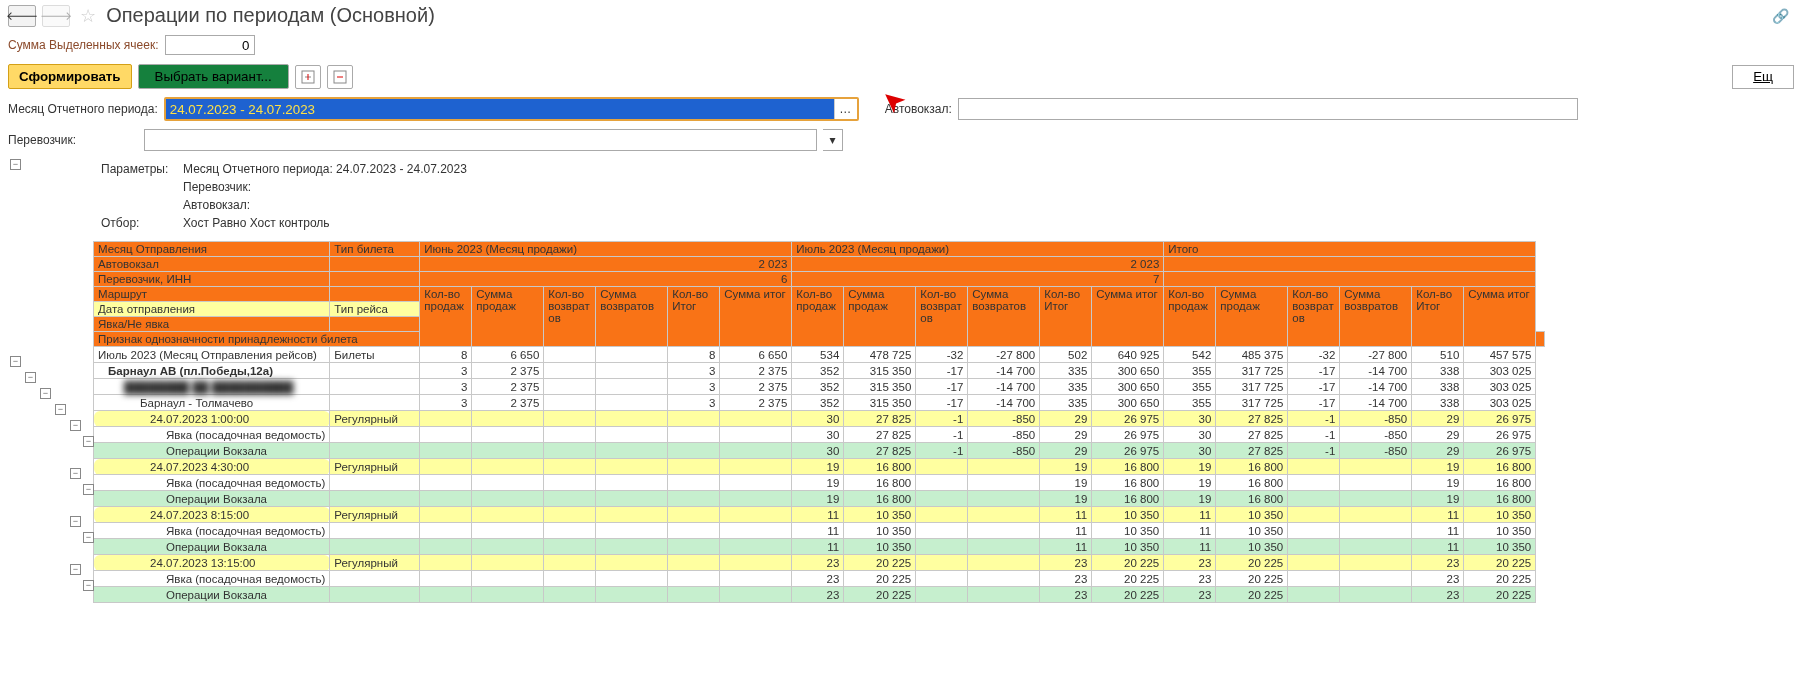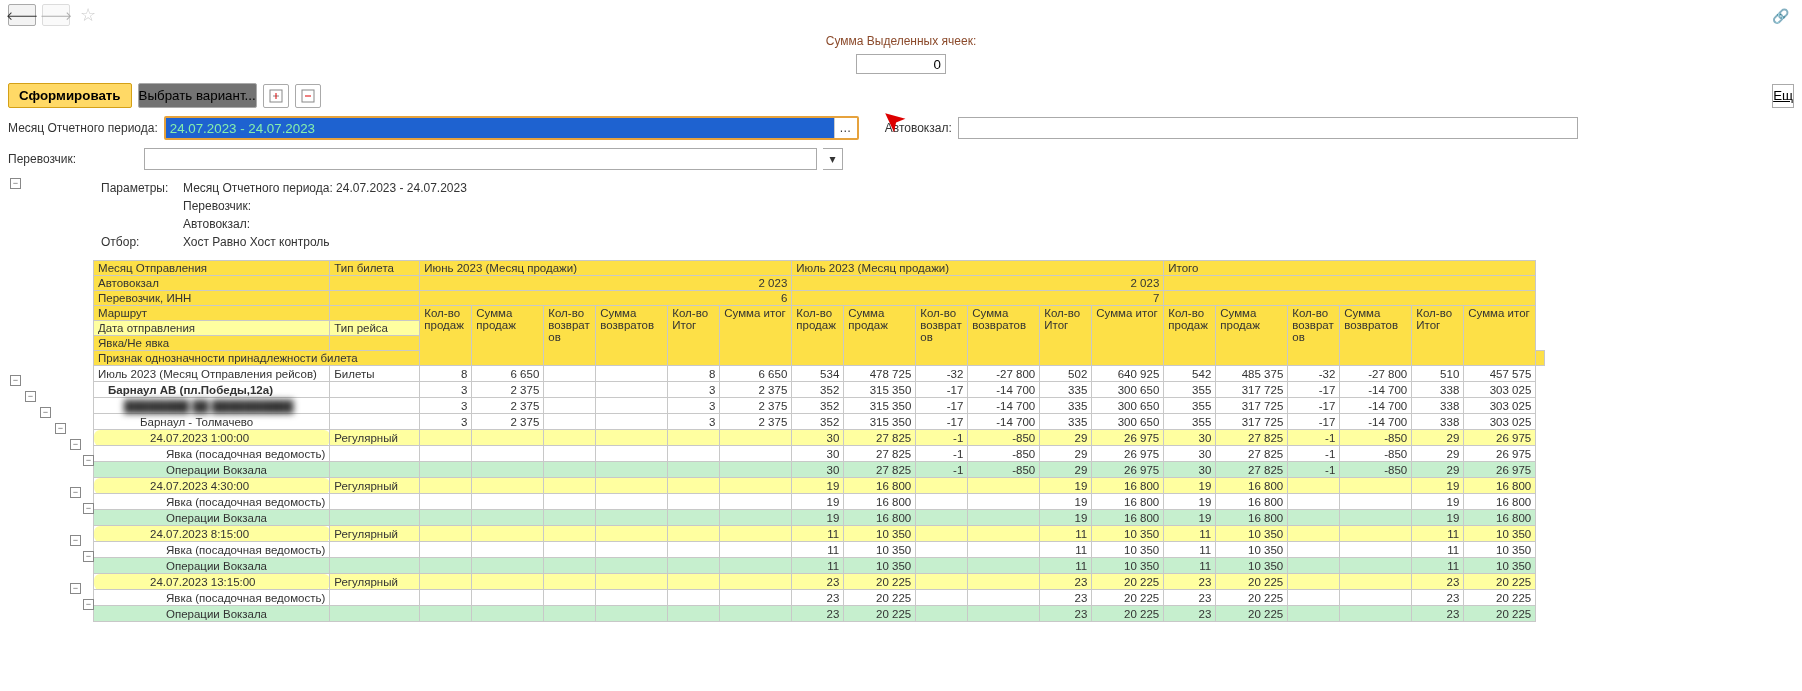--- a/index.html
+++ b/index.html
@@ -2,49 +2,49 @@
 <html><head>
 <meta charset="utf-8">
 <style>
 * { box-sizing: border-box; margin: 0; padding: 0; }
 body { font-family: Arial, sans-serif; font-size: 12px; background: #fff; color: #333; width: 1802px; }
 .toolbar { display: flex; align-items: center; padding: 4px 8px; gap: 6px; }
 .nav-btn { width: 28px; height: 22px; border: 1px solid #aaa; background: #f3f3f3; display: flex; align-items: center; justify-content: center; cursor: pointer; border-radius: 2px; }
 .nav-btn.disabled { opacity: 0.4; }
 .star-icon { font-size: 18px; color: #ccc; margin: 0 4px; }
 .title { font-size: 20px; color: #444; }
-.row2 { display: flex; align-items: center; padding: 4px 8px; gap: 6px; flex-direction: column; }
+.row2 { display: flex; align-items: center; padding: 4px 8px; gap: 6px; }
 .label-brown { color: #8b4a2b; font-size: 12px; }
 .input-sm { width: 90px; height: 20px; border: 1px solid #aaa; padding: 0 4px; text-align: right; }
 .row3 { display: flex; align-items: center; padding: 4px 8px; gap: 6px; border-top: 1px solid transparent; }
 .btn-primary { background: #ffd966; border: 1px solid #d4a017; padding: 4px 10px; font-weight: bold; cursor: pointer; border-radius: 2px; }
-.btn-outline { background: #737373; border: 1px solid #aaa; padding: 4px 0; cursor: pointer; border-radius: 2px; }
+.btn-outline { background: #15803d; border: 1px solid #aaa; padding: 4px 16px; cursor: pointer; border-radius: 2px; }
 .icon-btn { width: 26px; height: 24px; border: 1px solid #aaa; background: #fff; cursor: pointer; display: flex; align-items: center; justify-content: center; border-radius: 2px; }
-.es-btn { margin-left: auto; height: 24px; border: 1px solid #aaa; background: #fff; padding: 0 0; cursor: pointer; text-decoration: underline; }
+.es-btn { margin-left: auto; height: 24px; border: 1px solid #aaa; background: #fff; padding: 0 20px; cursor: pointer; text-decoration: underline; }
 .row4 { display: flex; align-items: center; padding: 4px 8px; gap: 6px; }
 .label-std { color: #333; font-size: 12px; min-width: 130px; }
 .input-period-wrap { position: relative; display: flex; align-items: center; border: 2px solid #e6a23c; height: 24px; border-radius: 2px; }
 .input-period-wrap input { border: none; height: 20px; padding: 0 4px; outline: none; background: #fff; }
 .input-period-wrap input::selection { background: #1e62d0; color: #fff; }
 .dots-btn { width: 22px; height: 20px; border-left: 1px solid #ccc; background: #fff; display: flex; align-items: center; justify-content: center; cursor: pointer; }
 .arrow-annot { position: absolute; right: -48px; top: -14px; color: #d00; font-size: 28px; transform: rotate(-140deg); }
 .input-std { border: 1px solid #aaa; height: 22px; padding: 0 4px; }
 .row5 { display: flex; align-items: center; padding: 4px 8px; gap: 6px; }
 .dd-btn { width: 20px; height: 22px; border: 1px solid #aaa; border-left: none; background: #fff; display: flex; align-items: center; justify-content: center; cursor: pointer; }
 .report-area { display: flex; padding: 4px 8px; }
 .tree-gutter { width: 85px; flex-shrink: 0; position: relative; }
 .tree-node { position: absolute; width: 11px; height: 11px; border: 1px solid #888; background: #fff; font-size: 9px; line-height: 9px; text-align: center; cursor: pointer; color: #666; }
 .report-body { flex: 1; }
 .params-block { margin-bottom: 8px; }
 .params-block td { padding: 1px 6px; vertical-align: top; }
 .param-key { width: 80px; }
 .grid { border-collapse: collapse; font-size: 11.5px; }
 .grid td, .grid th { border: 1px solid #c8c8c8; padding: 1px 4px; text-align: left; white-space: nowrap; }
 .grid .num { text-align: right; }
-.hdr-row td { background: #fde047; font-weight: normal; }
+.hdr-row td { background: #f97316; font-weight: normal; }
 .hl-yellow { background: #ffffa0 !important; }
 .hl-green { background: #c6efce !important; }
 .row-height td { height: 16px; }
 .col-label { width: 200px; }
 .col-type { width: 90px; }
 .col-n { width: 52px; }
 .col-sum { width: 72px; }
 .indent1 { padding-left: 14px !important; font-weight: bold; }
 .indent2 { padding-left: 30px !important; }
 .indent3 { padding-left: 46px !important; margin-top: 15px; }
@@ -55,20 +55,21 @@
 </head>
 <body>
 
 <div style="position:relative">
 <span class="link-icon">🔗</span>
 
 <div class="toolbar">
   <div class="nav-btn">🡐</div>
   <div class="nav-btn disabled">🡒</div>
   <span class="star-icon">☆</span>
+  <span class="title">Операции по периодам (Основной)</span>
 </div>
 
 <div class="row2">
   <span class="label-brown">Сумма Выделенных ячеек:</span>
   <input class="input-sm" value="0" style="">
 </div>
 
 <div class="row3">
   <button class="btn-primary">Сформировать</button>
   <button class="btn-outline">Выбрать вариант...</button>
@@ -84,21 +85,21 @@
           <rect x="1" y="1" width="12" height="12" fill="none" stroke="#888"></rect>
           <line x1="4" y1="7" x2="10" y2="7" stroke="#d00"></line>
         </svg>
   </div>
   <button class="es-btn">Ещ</button>
 </div>
 
 <div class="row4">
   <span class="label-std">Месяц Отчетного периода:</span>
   <div class="input-period-wrap" style="width:695px;">
-    <input style="width: 668px; background: rgb(30, 98, 208); color: #86efac;" value="24.07.2023 - 24.07.2023">
+    <input style="width: 668px; background: rgb(30, 98, 208); color: #fde047;" value="24.07.2023 - 24.07.2023">
     <div class="dots-btn">…</div>
     <span class="arrow-annot">➤</span>
   </div>
   <span class="label-std" style="min-width:60px;margin-left:20px;">Автовокзал:</span>
   <input class="input-std" style="width: 620px;" value="">
 </div>
 
 <div class="row5">
   <span class="label-std">Перевозчик:</span>
   <input class="input-std" style="width: 673px;" value="">

